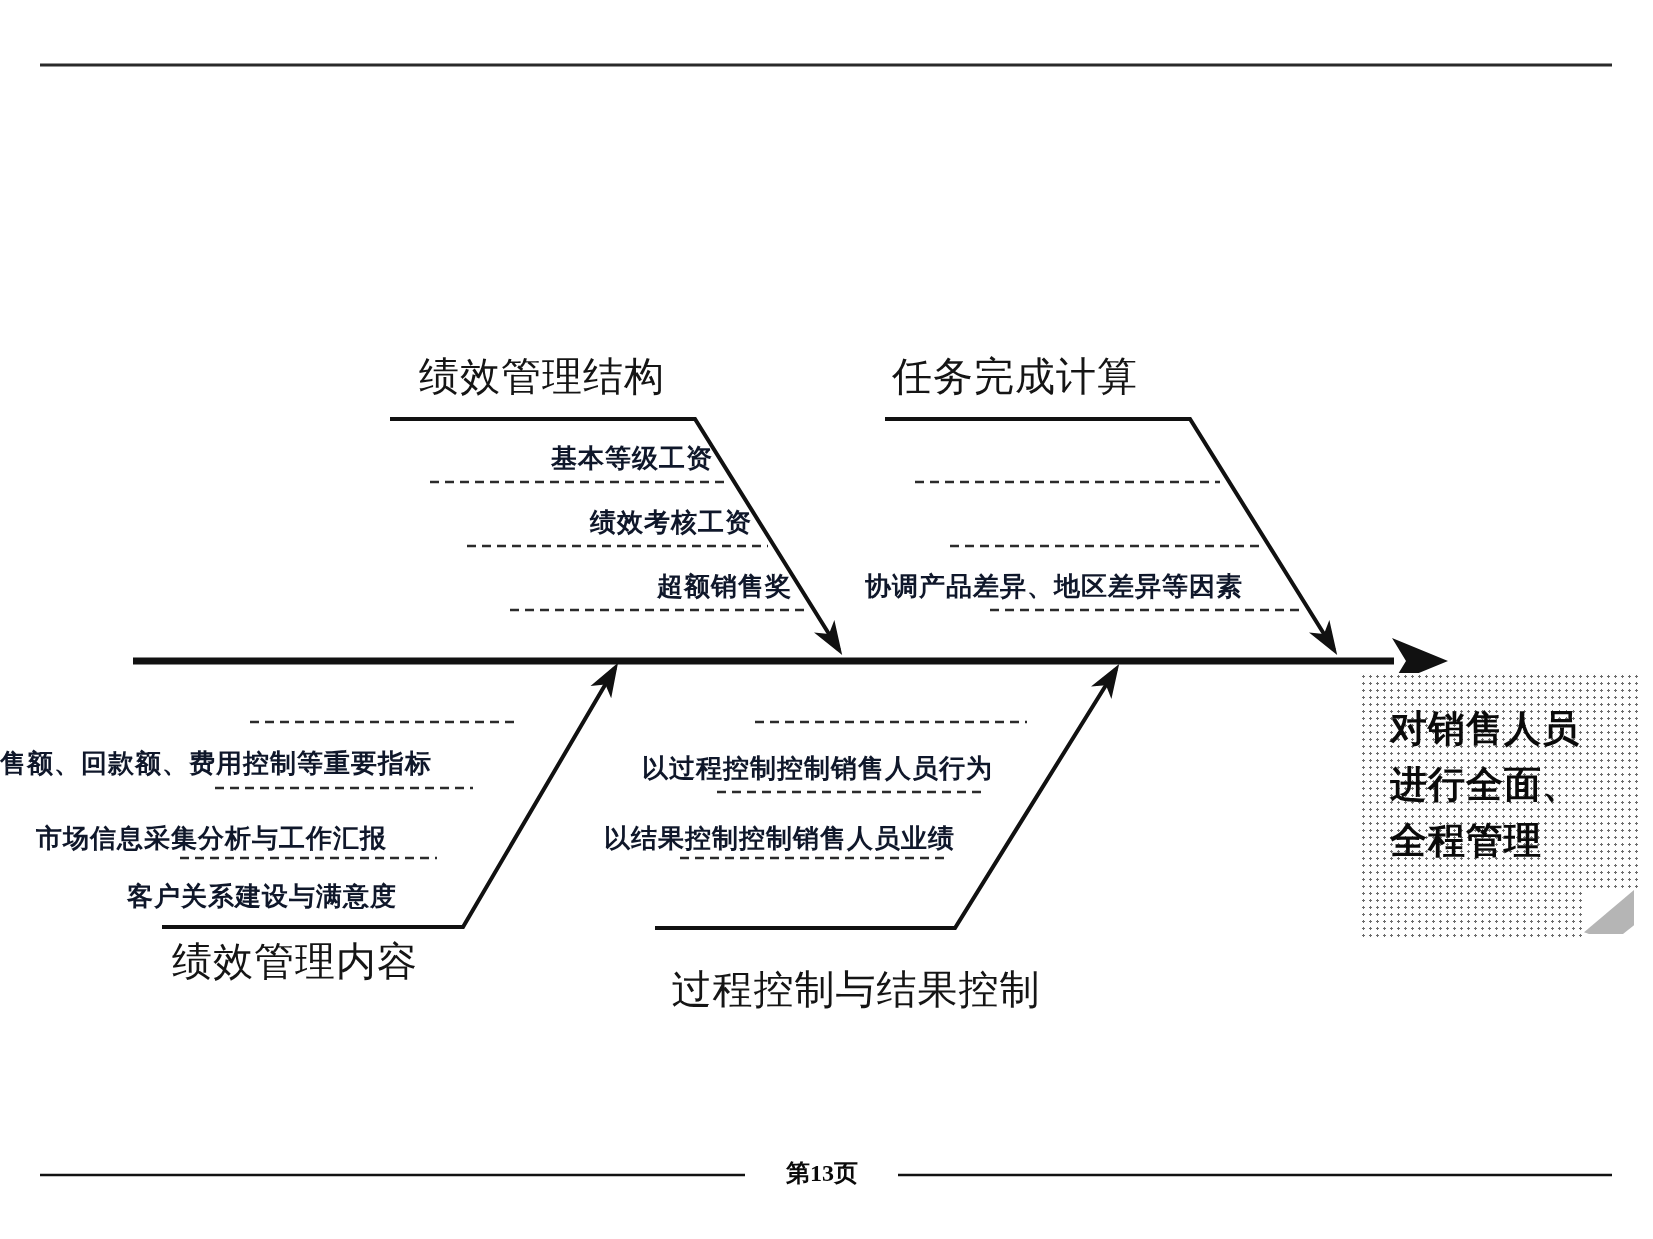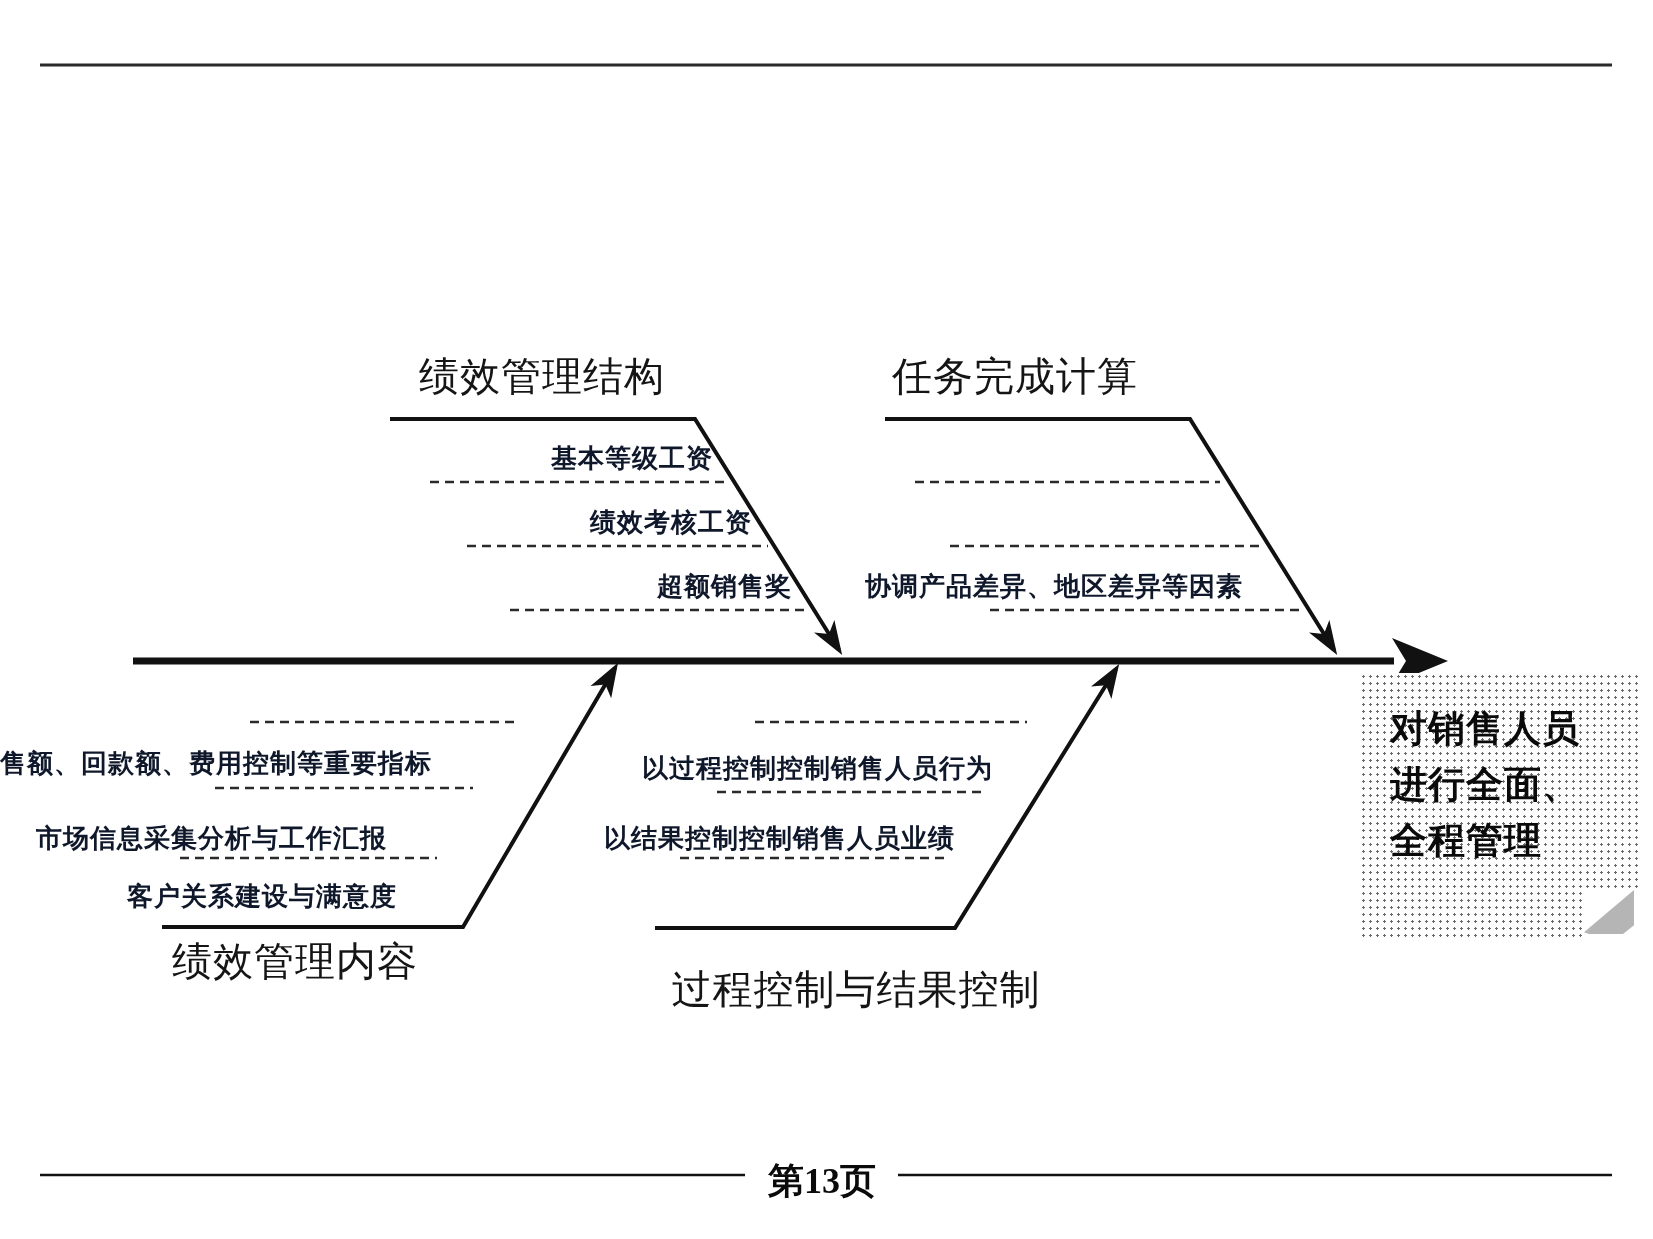--- a/index.html
+++ b/index.html
@@ -35,21 +35,21 @@
   }
   .fold{
     position:absolute;right:0;bottom:0;width:56px;height:50px;background:#ffffff;
   }
   .fold-tri{
     position:absolute;right:4px;bottom:4px;width:50px;height:44px;background:#b5b5b5;
     clip-path:polygon(0% 96%, 100% 0%, 100% 80%, 78% 100%, 10% 100%);
   }
   .footer-text{
     left:747px;top:1157px;width:150px;text-align:center;
-    font-family:"Liberation Serif", serif;font-weight:bold;font-size:36px;color:#0a0a0a;
+    font-family:"Liberation Serif", serif;font-weight:bold;font-size:24px;color:#0a0a0a;
     white-space:nowrap;
   }
   svg.lines{position:absolute;left:0;top:0;}
 </style>
 </head>
 <body>
 
 <div class="slide">
 
   <svg class="lines" width="1653" height="1239" viewBox="0 0 1653 1239">

